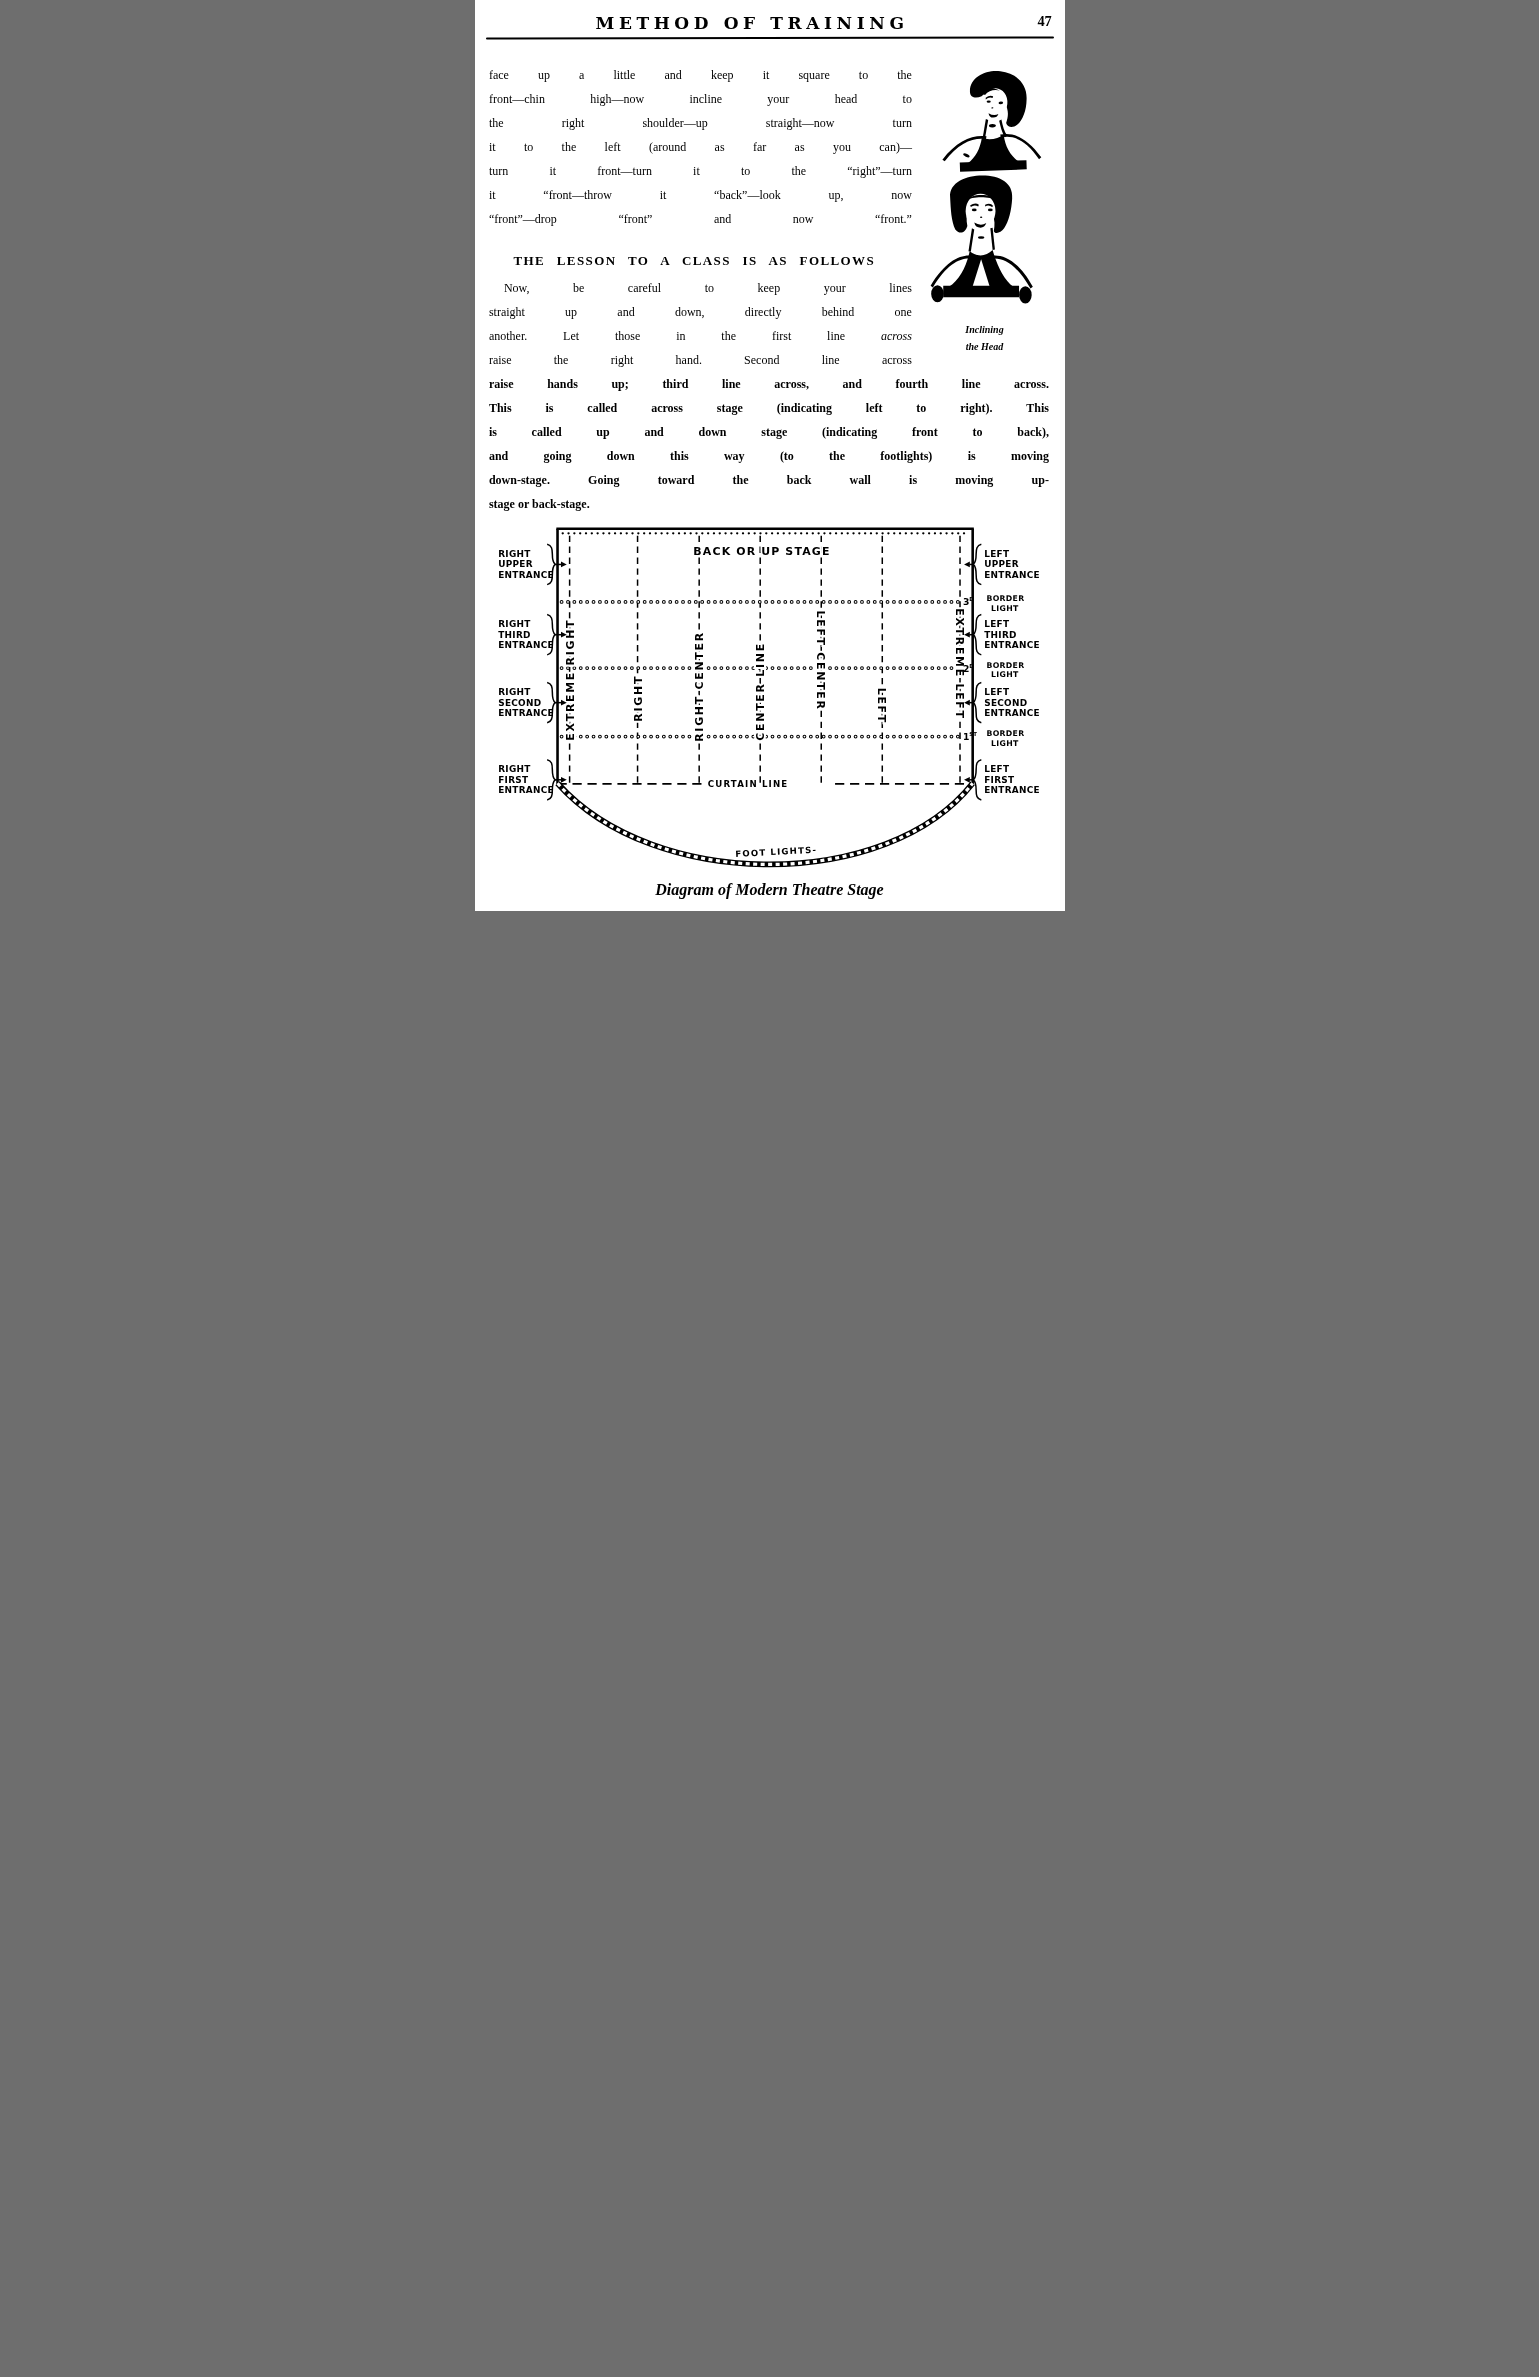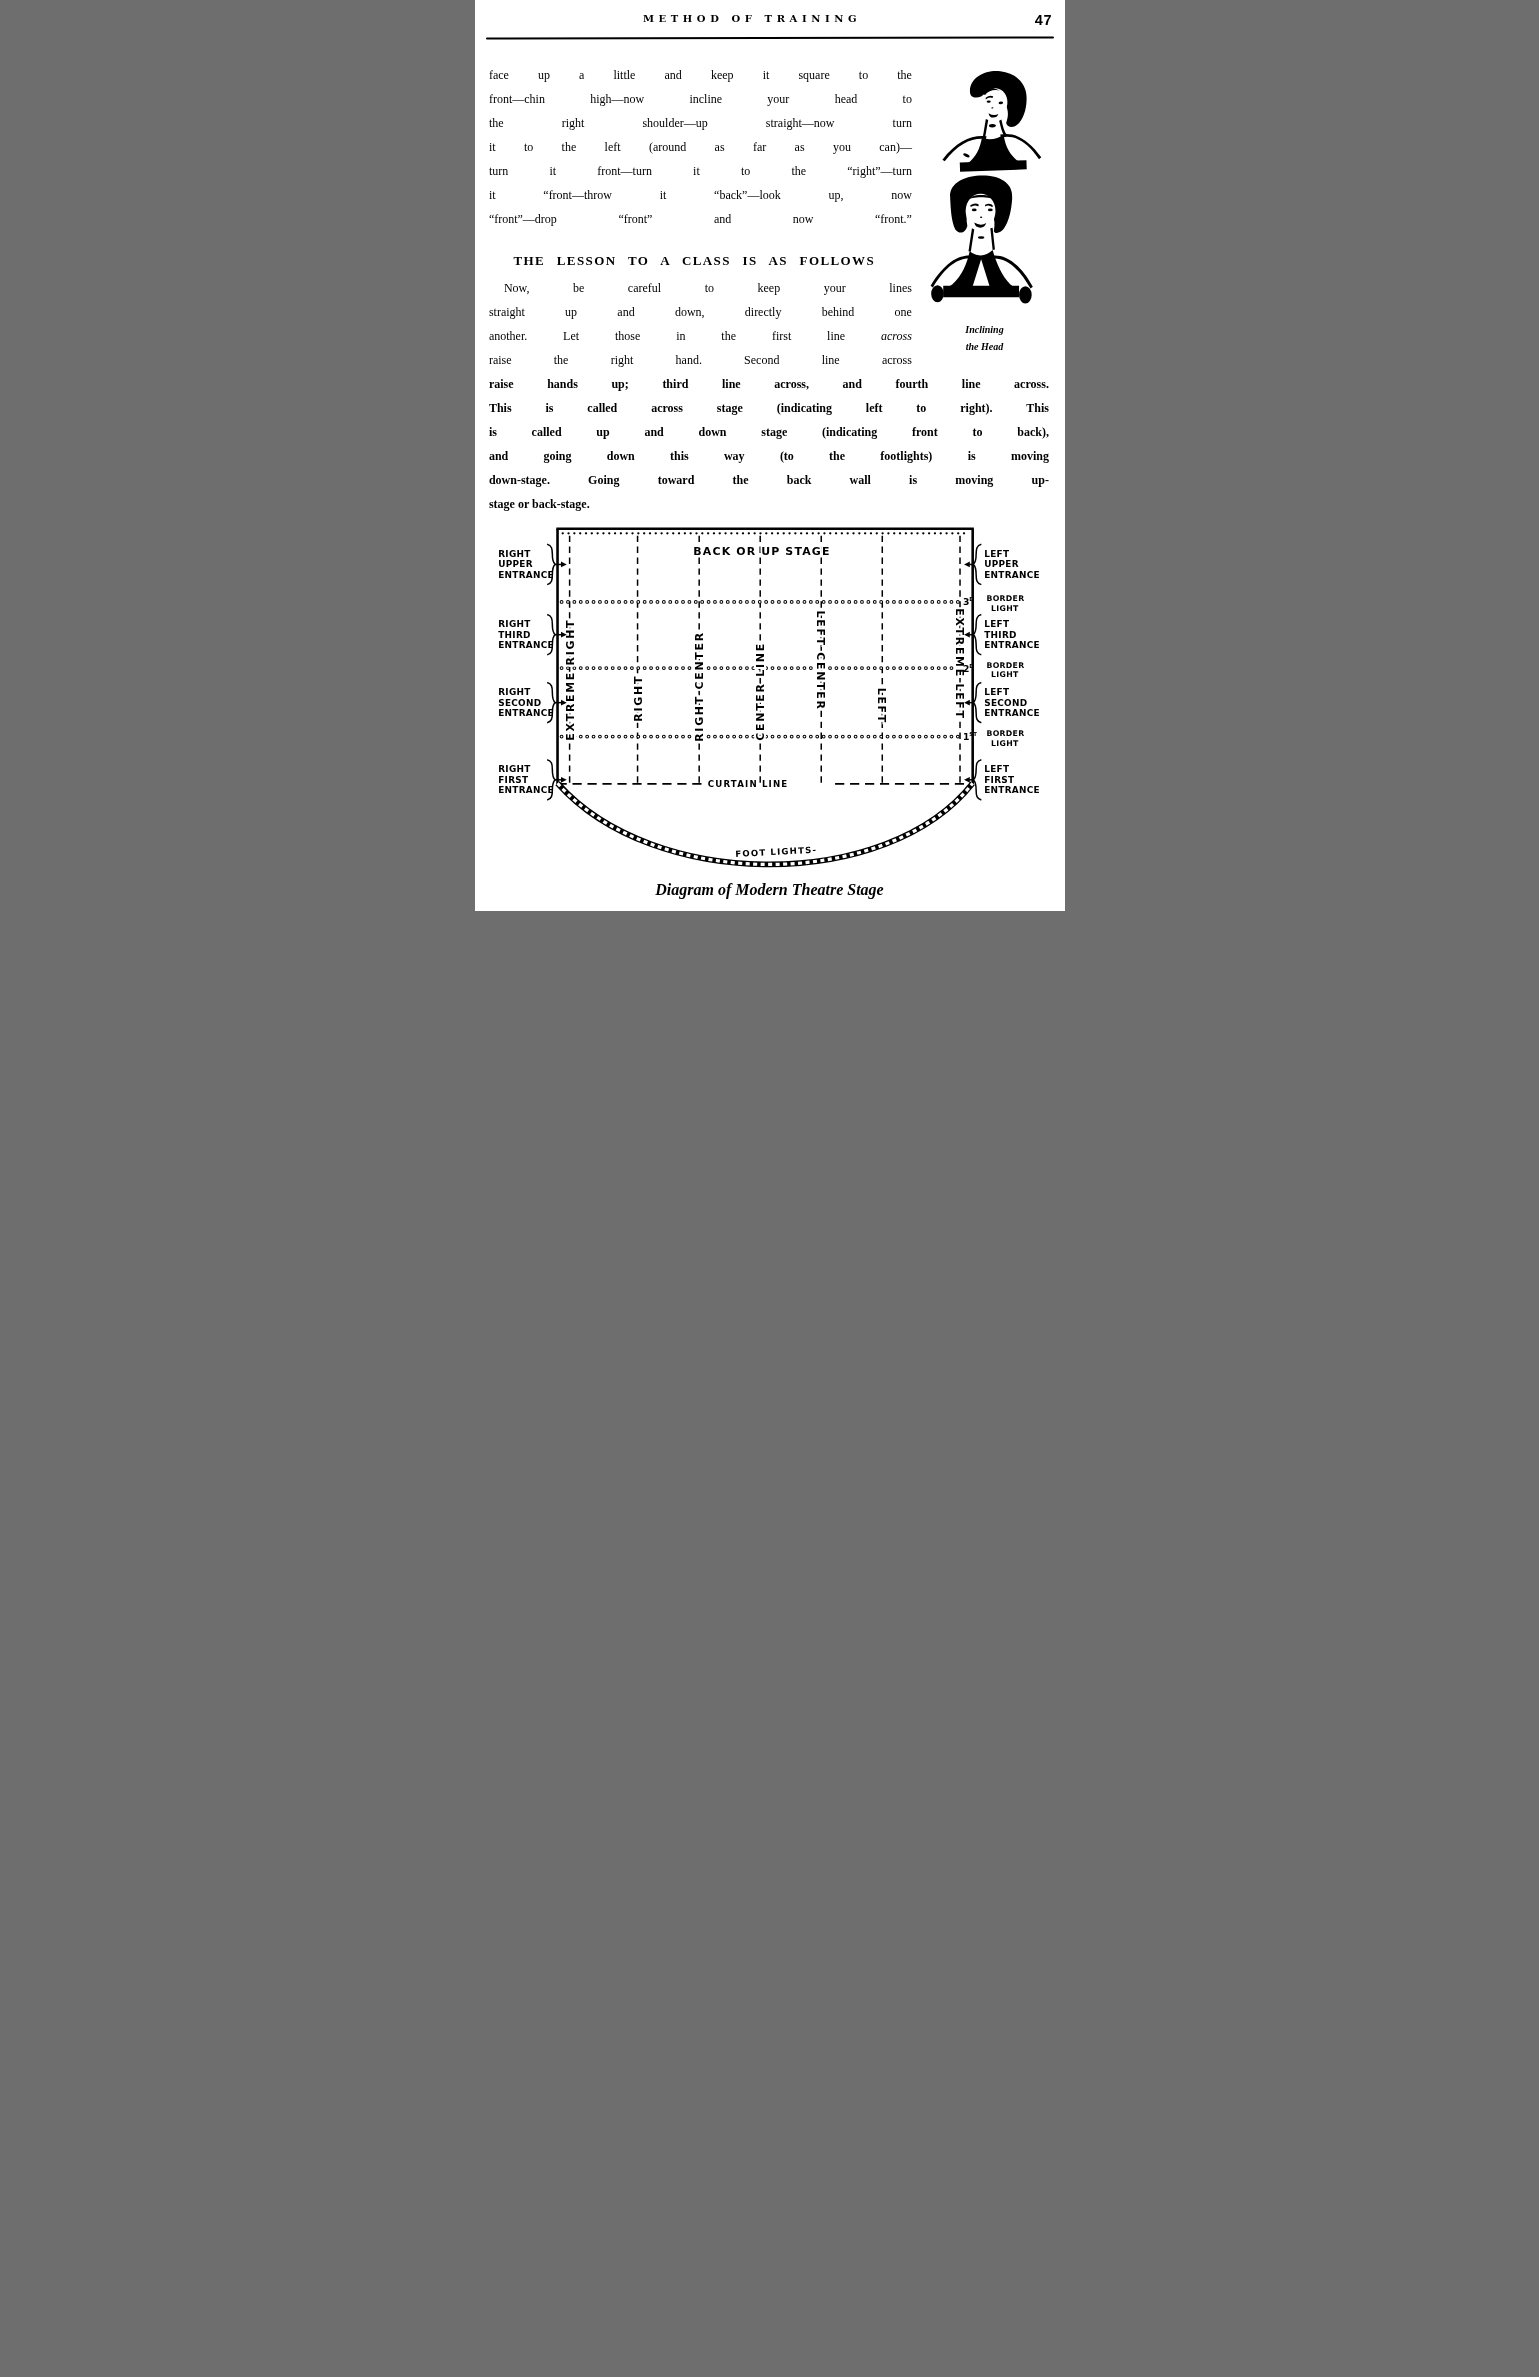--- a/index.html
+++ b/index.html
@@ -4,26 +4,26 @@
 <style>
   html,body{margin:0;padding:0;background:#6e6e6e;}
   .page{
     position:relative; width:590px; height:911px; margin:0 auto;
     background:#ffffff; color:#000; overflow:hidden;
     font-family:"Liberation Serif", serif;
   }
   
   .hdr-title{
     position:absolute; top:12.7px; left:0; right:35px; text-align:center;
-    font-family:"DejaVu Serif", serif; font-weight:700; font-size:10px;
+    font-family:"DejaVu Serif", serif; font-weight:700; font-size:17px;
     letter-spacing:4.6px; white-space:nowrap;
   }
   .hdr-num{
     position:absolute; top:13.3px; right:12.7px;
-    font-family:Liberation Mono, monospace; font-weight:700; font-size:14.4px;
+    font-family:Liberation Serif, serif; font-weight:700; font-size:14.4px;
   }
   .hdr-rule{
     position:absolute; top:37px; left:11.5px; right:10.4px; height:2.3px;
     background:#000; border-radius:1.2px; transform:rotate(-0.12deg);
   }
   
   .col-narrow{position:absolute; left:14.4px; width:423px;}
   .col-wide{position:absolute; left:14.4px; width:560px;font-weight:bold;}
   .tline{
     text-align:justify; text-align-last:justify;

